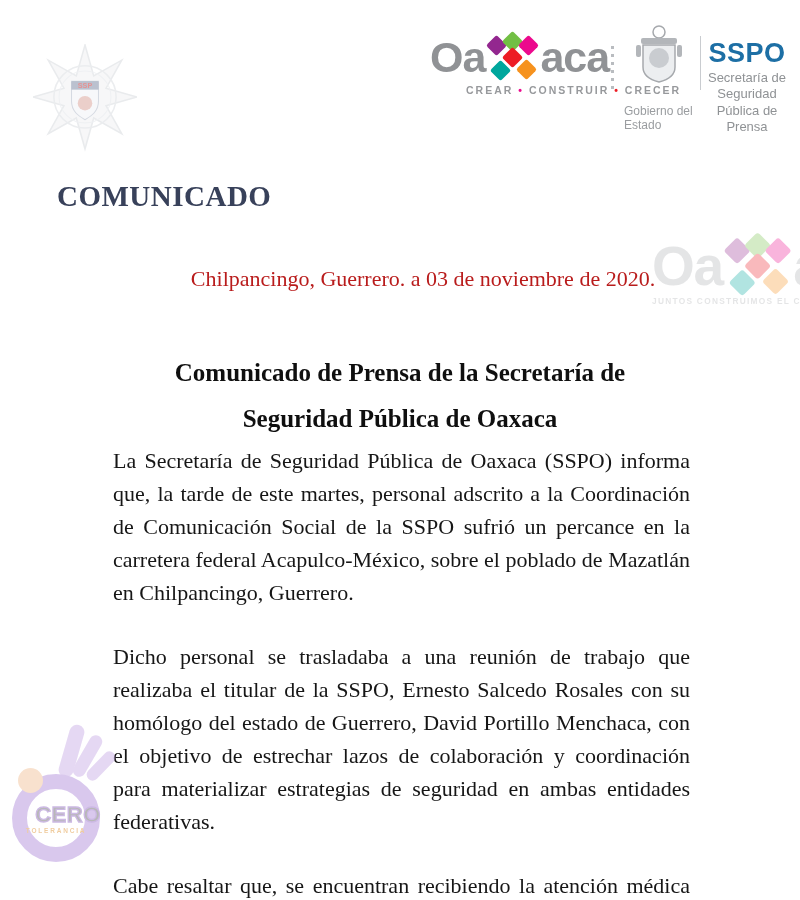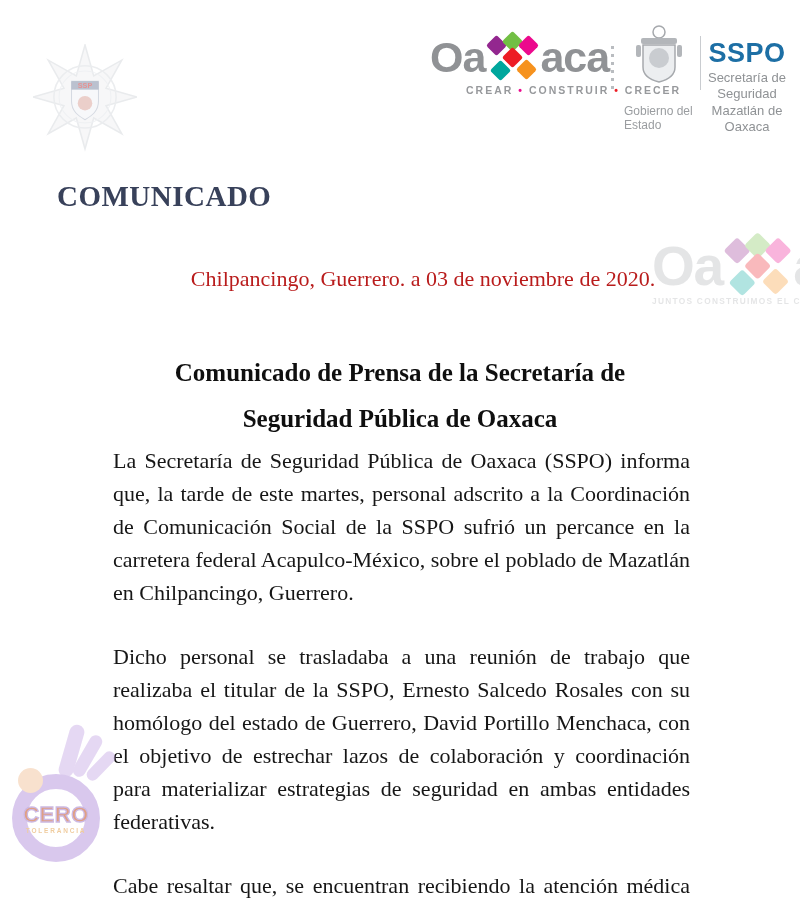--- a/index.html
+++ b/index.html
@@ -141,24 +141,24 @@
     position: absolute; left: 10px; top: 50px;
     width: 88px; height: 88px; border-radius: 50%;
     border: 15px solid #b493dd; box-sizing: border-box;
   }
   .cero-thumb {
     position: absolute; left: 16px; top: 44px;
     width: 25px; height: 25px; border-radius: 50%;
     background: #f2c49e;
   }
   .cero-title {
-    position: absolute; left: 10px; top: 78px; width: 88px;
+    position: absolute; left: 22px; top: 78px; width: 88px;
     text-align: center;
     font-family: "Liberation Sans", "DejaVu Sans", sans-serif;
-    font-weight: bold; font-size: 22px; color: #c2410c;
+    font-weight: bold; font-size: 22px; color: #737373;
     -webkit-text-stroke: 1.3px #9a75c9;
     letter-spacing: 0.5px;
   }
   .cero-sub {
     position: absolute; left: 10px; top: 103px; width: 88px;
     text-align: center;
     font-family: "Liberation Sans", "DejaVu Sans", sans-serif;
     font-weight: bold; font-size: 6.5px; letter-spacing: 1.8px;
     color: #e09a40;
   }
@@ -218,21 +218,21 @@
     </svg>
     <div class="crest-caption">Gobierno del Estado</div>
   </div>
 
   <div class="hdr-item hdr-divider" style="left:700px; top:36px;"></div>
 
   <div class="hdr-item sspo-block" style="left:702px; top:40px;">
     <div class="sspo-acronym">SSPO</div>
     <div class="sspo-caption">
       <div>Secretaría de Seguridad</div>
-      <div>Mazatlán de Oaxaca</div>
+      <div>Pública de Prensa</div>
     </div>
   </div>
 
   <div class="kicker">COMUNICADO</div>
 
   <div class="oax-wm">
     <div class="oax-logo-row">
       <span class="oax-word">Oa</span>
       <span class="dcluster">
         <i class="d d-purple"></i>

